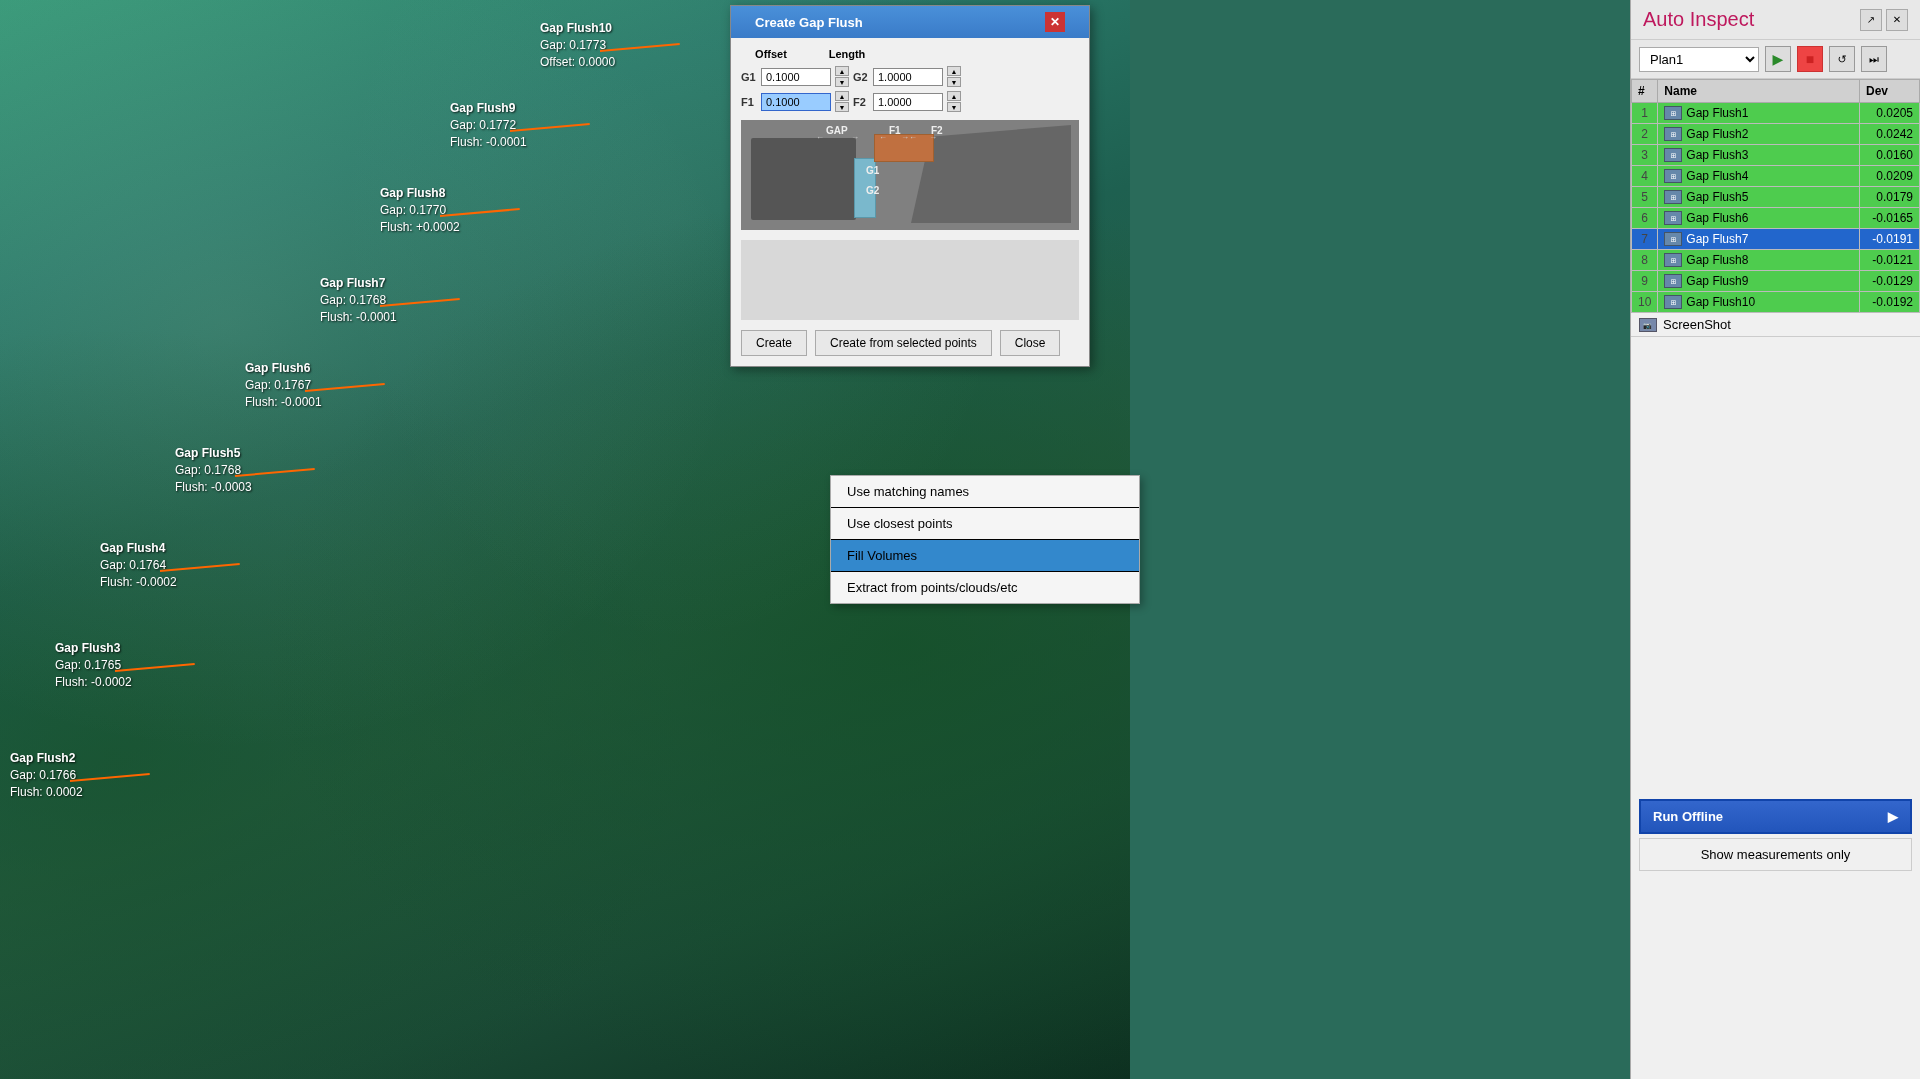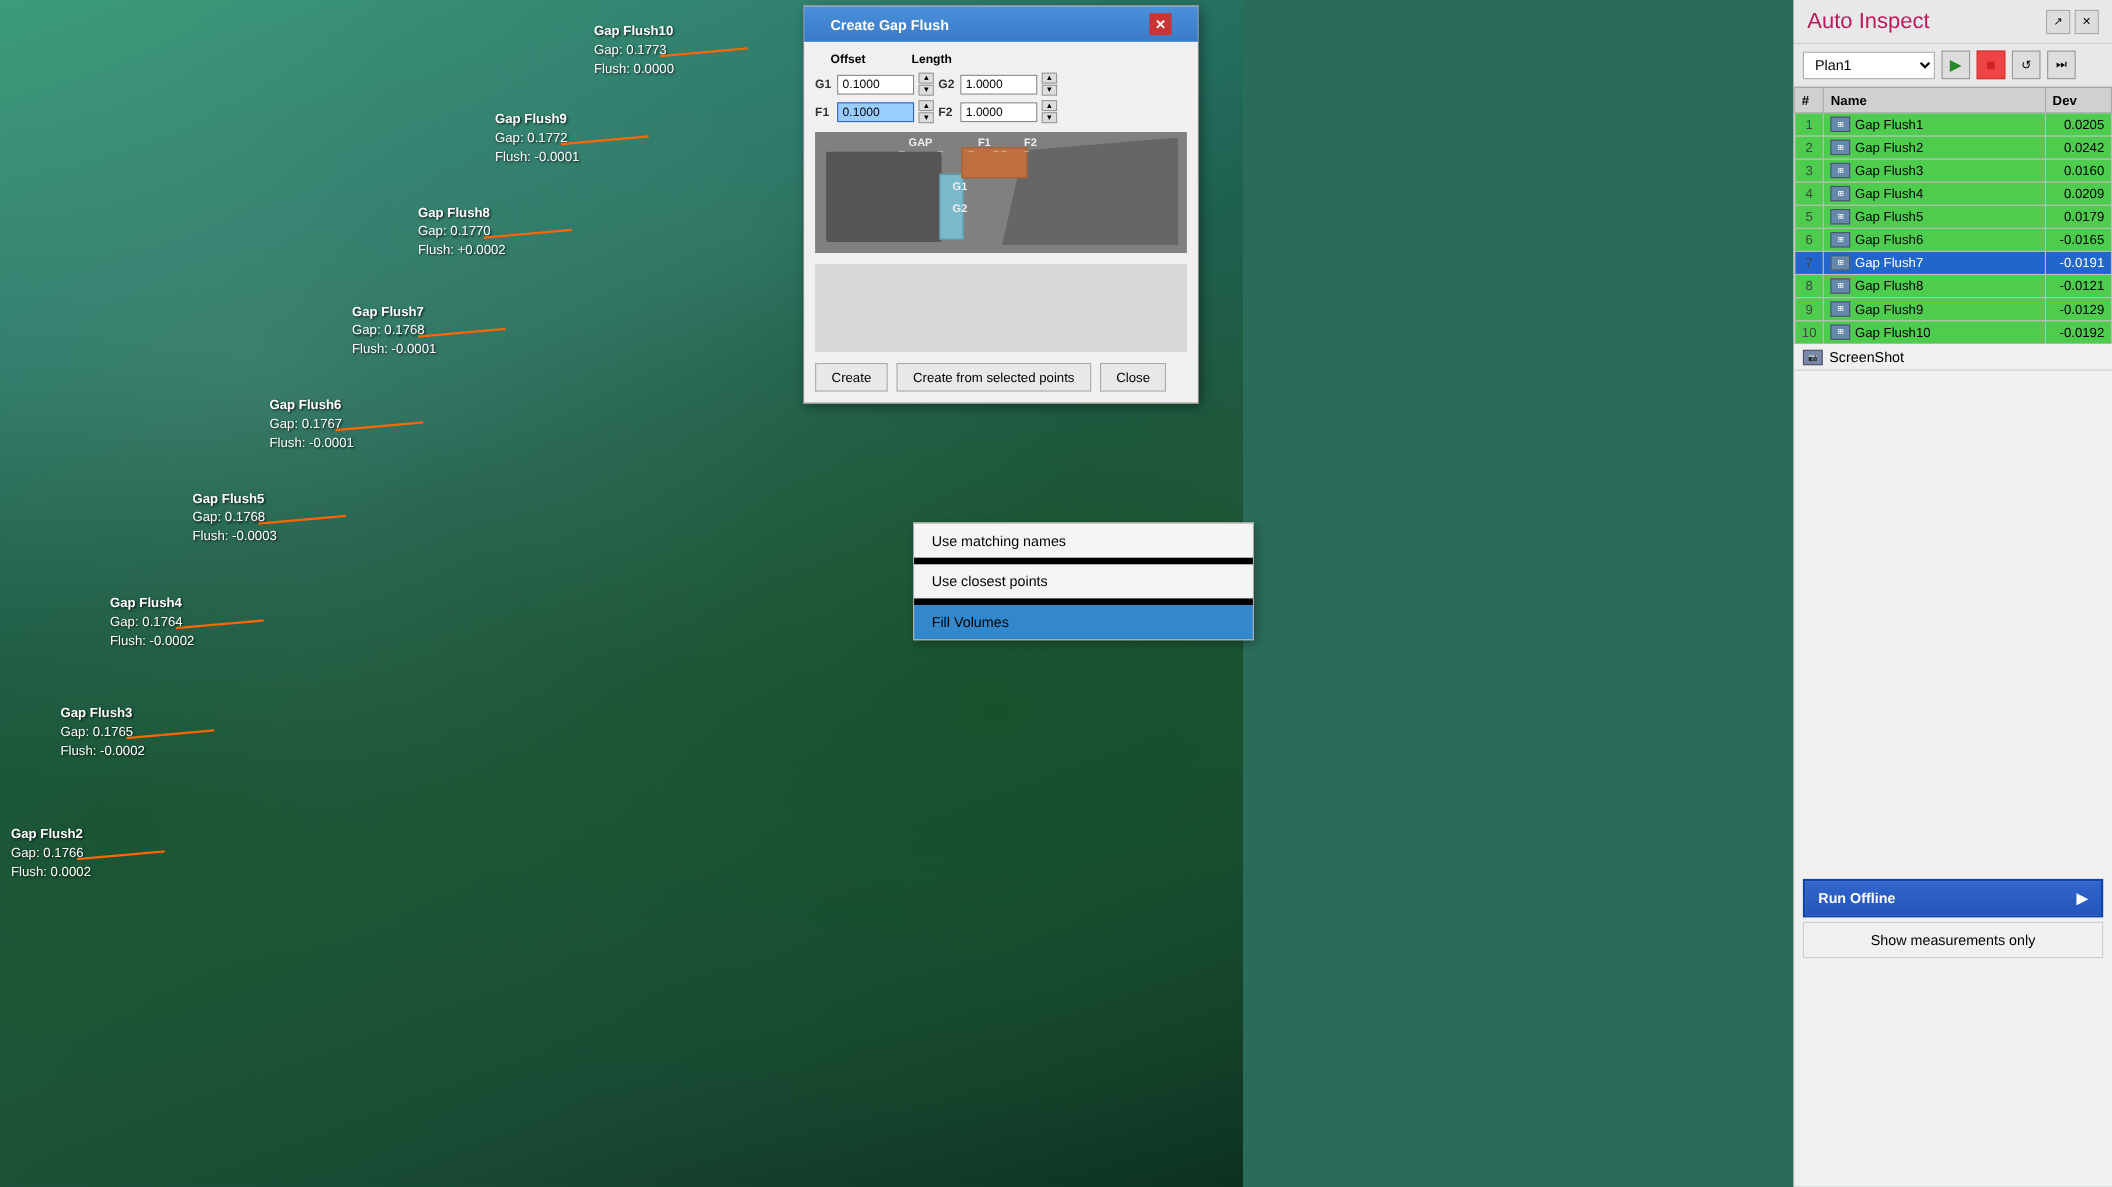--- a/index.html
+++ b/index.html
@@ -308,21 +308,21 @@
       background: #f5f5f5;
       border: 1px solid #aaa;
       box-shadow: 3px 3px 8px rgba(0,0,0,0.3);
       z-index: 50;
     }
 
     .ctx-item {
       padding: 8px 16px;
       font-size: 13px;
       cursor: pointer;
-      border-bottom: 6px solid #000000;
+      border-bottom: 1px solid #000000;
     }
     .ctx-item.highlighted { background: #3388cc; color: #000000; }
     .ctx-item:last-child { border-bottom: none; }
 
     
     #table-container {
       overflow: hidden;
       max-height: 380px;
     }
 
@@ -347,21 +347,21 @@
 </head>
 <body>
 
 <div id="viewport">
   <div class="terrain-bg"></div>
 
   <div id="annotations-container">
       <div class="gap-annotation" style="top: 20px; left: 540px;">
         <div style="font-weight:bold;">Gap Flush10</div>
       <div>Gap: 0.1773</div>
-      <div>Flush: 0.0000</div>
+      <div>Offset: 0.0000</div>
       </div>
       <div class="measure-line" style="top: 50px; left: 600px; width: 80px; transform: rotate(-5deg);"></div>
       <div class="gap-annotation" style="top: 100px; left: 450px;">
         <div style="font-weight:bold;">Gap Flush9</div>
       <div>Gap: 0.1772</div>
       <div>Flush: -0.0001</div>
       </div>
       <div class="measure-line" style="top: 130px; left: 510px; width: 80px; transform: rotate(-5deg);"></div>
       <div class="gap-annotation" style="top: 185px; left: 380px;">
         <div style="font-weight:bold;">Gap Flush8</div>
@@ -479,20 +479,21 @@
       <button class="dialog-btn">Close</button>
     </div>
   </div>
 </div>
 
 <div id="context-menu">
   <div id="ctx-items-container">
       <div class="ctx-item">Use matching names</div>
       <div class="ctx-item">Use closest points</div>
       <div class="ctx-item highlighted">Fill Volumes</div>
+      <div class="ctx-item">Extract from points/clouds/etc</div>
     </div>
 </div>
 
 <div id="auto-inspect-panel">
   <div id="auto-inspect-header">
     <span id="auto-inspect-title">Auto Inspect</span>
     <div class="panel-controls">
       <button class="panel-btn">↗</button>
       <button class="panel-btn">✕</button>
     </div>

